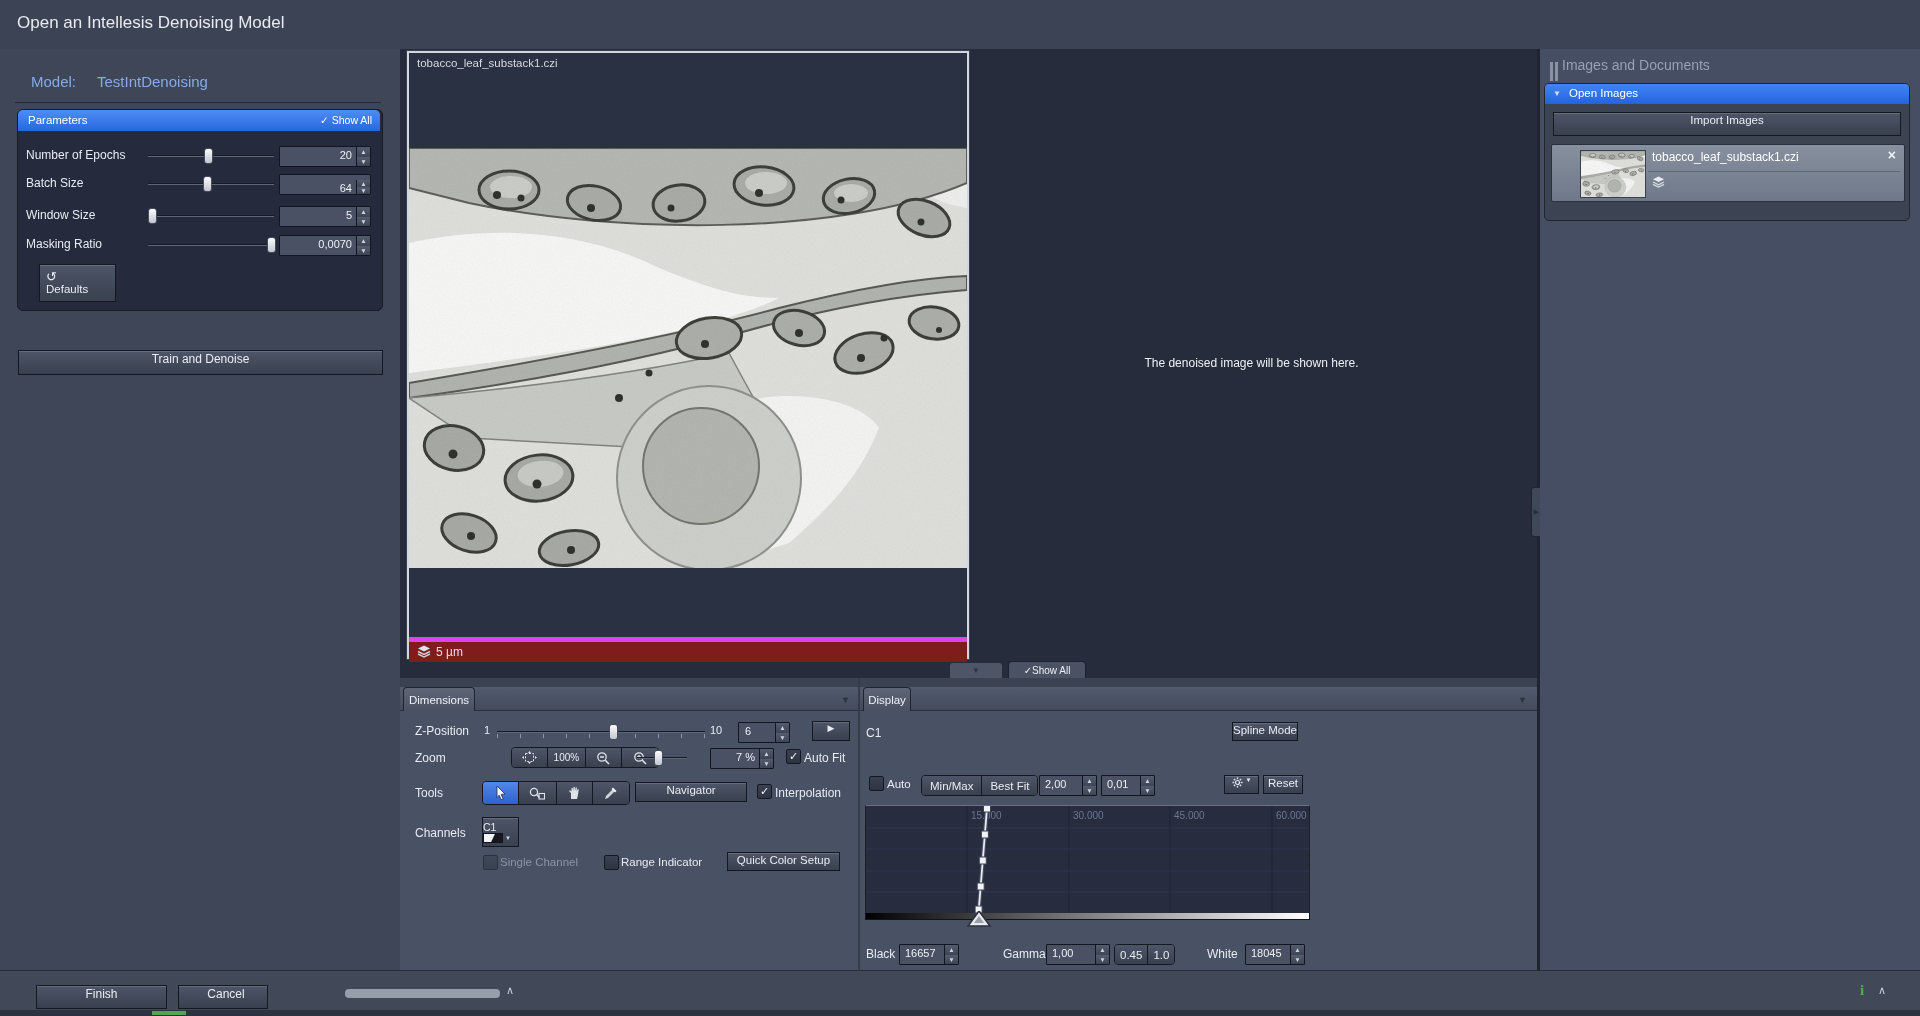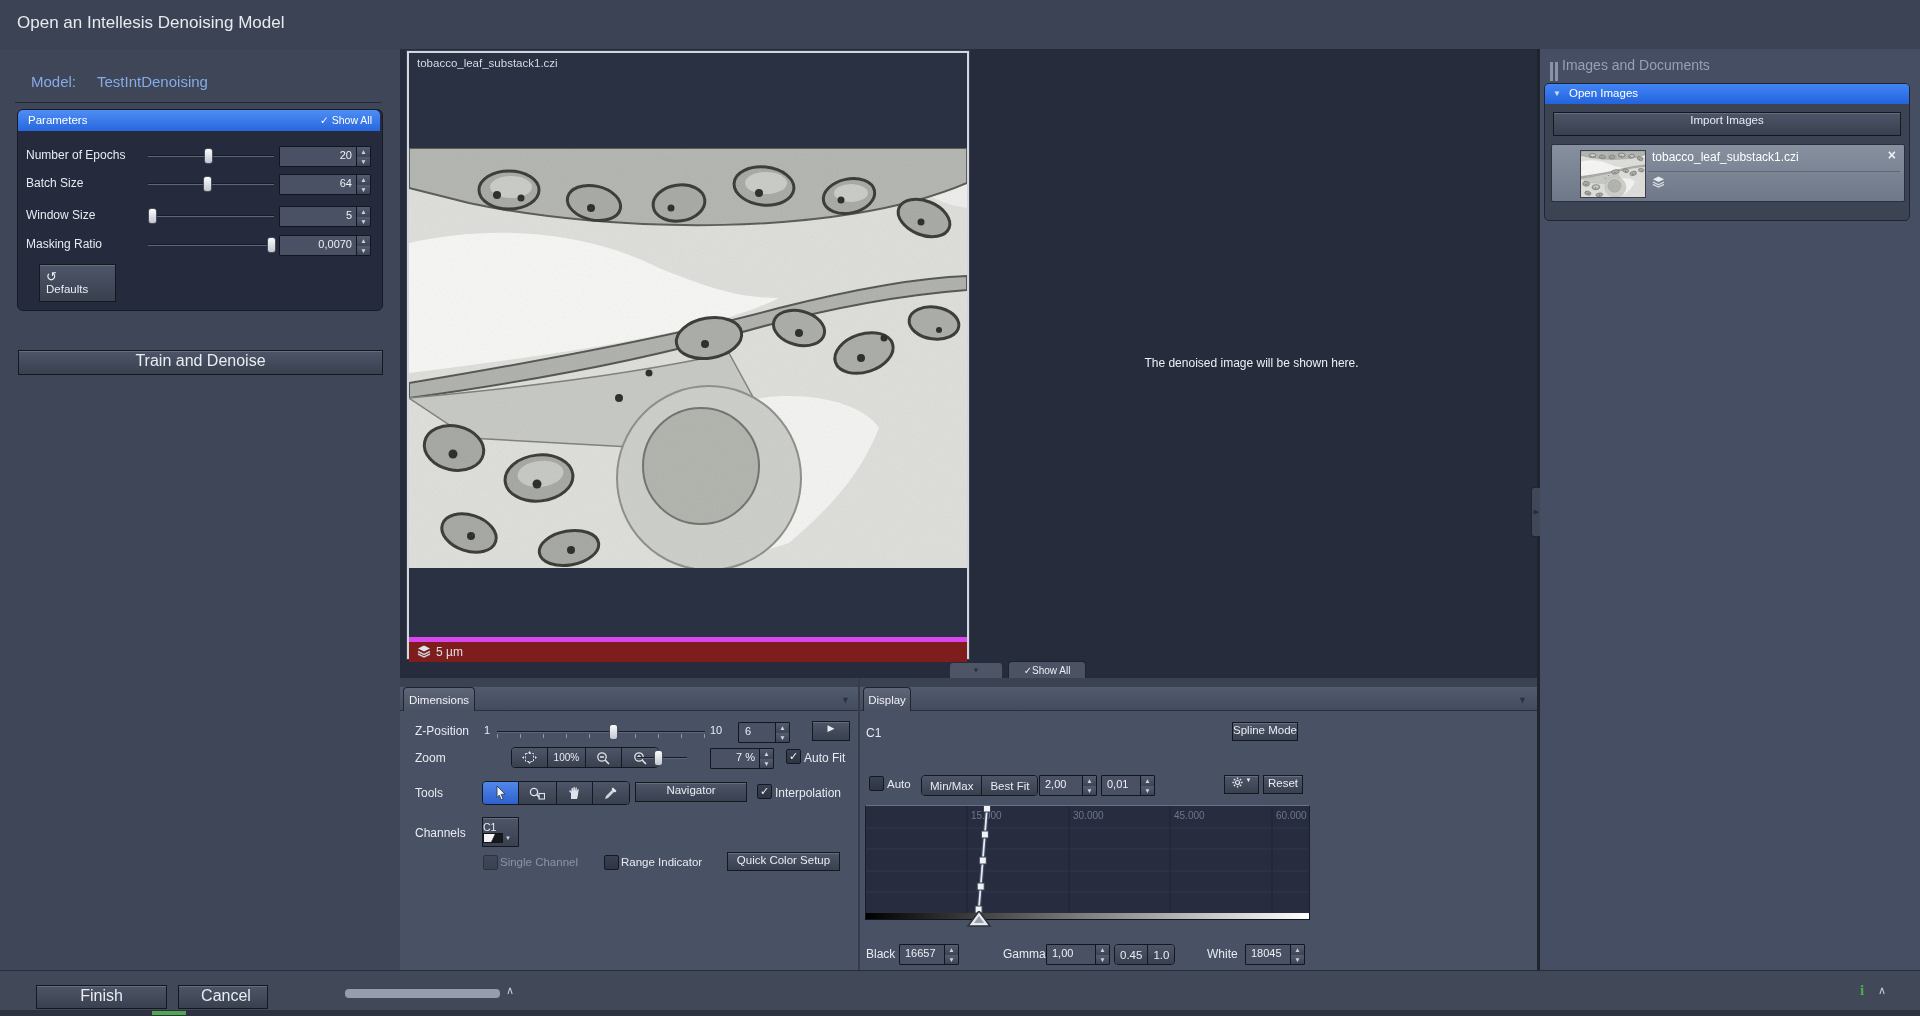--- a/index.html
+++ b/index.html
@@ -4,21 +4,21 @@
 <style>
   html,body{margin:0;padding:0;background:#262c3b;}
   #app{position:relative;width:1920px;height:1016px;overflow:hidden;
        font-family:"Liberation Sans","DejaVu Sans",sans-serif;color:#e8ebf1;
        background:#3e4657;-webkit-font-smoothing:antialiased;}
   .abs{position:absolute;}
   
   .btn{position:absolute;background:linear-gradient(#4d5568,#39404f);border:1px solid #14181f;
        border-radius:0;color:#e9ecf2;font-size:11.5px;display:flex;align-items:flex-start;
        justify-content:center;box-shadow:inset 0 1px 0 rgba(255,255,255,.14);cursor:default;white-space:nowrap;}
-  .btn.big{font-size:16px;}
+  .btn.big{font-size:12px;}
   .spin{position:absolute;height:19px;background:#4a5164;border:1px solid #12161f;display:flex;border-radius:1px;}
   .spin .v{flex:1;color:#eef0f4;font-size:11px;text-align:right;padding:2px 4px 0 2px;overflow:hidden;}
   .spin .ar{width:13px;border-left:1px solid #12161f;display:flex;flex-direction:column;}
   .spin .ar i{flex:1;display:flex;align-items:center;justify-content:center;font-size:6.5px;
       font-style:normal;color:#cdd2dc;background:linear-gradient(#545c6f,#3d4455);}
   .cb{position:absolute;width:13px;height:13px;background:linear-gradient(#3a4150,#2e3442);
       border:1px solid #141821;border-radius:2px;display:flex;align-items:center;justify-content:center;
       color:#f4f6f9;font-size:11px;font-weight:bold;line-height:1;}
   .cblbl{position:absolute;font-size:11.5px;color:#e8ebf1;white-space:nowrap;}
   .slider{position:absolute;}
@@ -72,21 +72,21 @@
               <i>▼</i>
             </span>
         </div>
       </div>
       <div class="abs" style="left:0;top:64px;right:0;height:20px;">
         <span class="lbl" style="left:8px;top:2px;">Batch Size</span>
         <div class="slider" style="left:130px;top:1px;width:126px;height:16px;">
           <div class="strack"></div>
             <div class="sh" style="left:47%;"></div>
         </div>
-        <div class="spin" style="left:261px;top:0;width:90px;">
+        <div class="spin" style="left:261px;top:0;width:90px;align-items:flex-end;">
           <span class="v">64</span>
           <span class="ar">
               <i>▲</i>
               <i>▼</i>
             </span>
         </div>
       </div>
       <div class="abs" style="left:0;top:96px;right:0;height:20px;">
         <span class="lbl" style="left:8px;top:2px;">Window Size</span>
         <div class="slider" style="left:130px;top:1px;width:126px;height:16px;">

